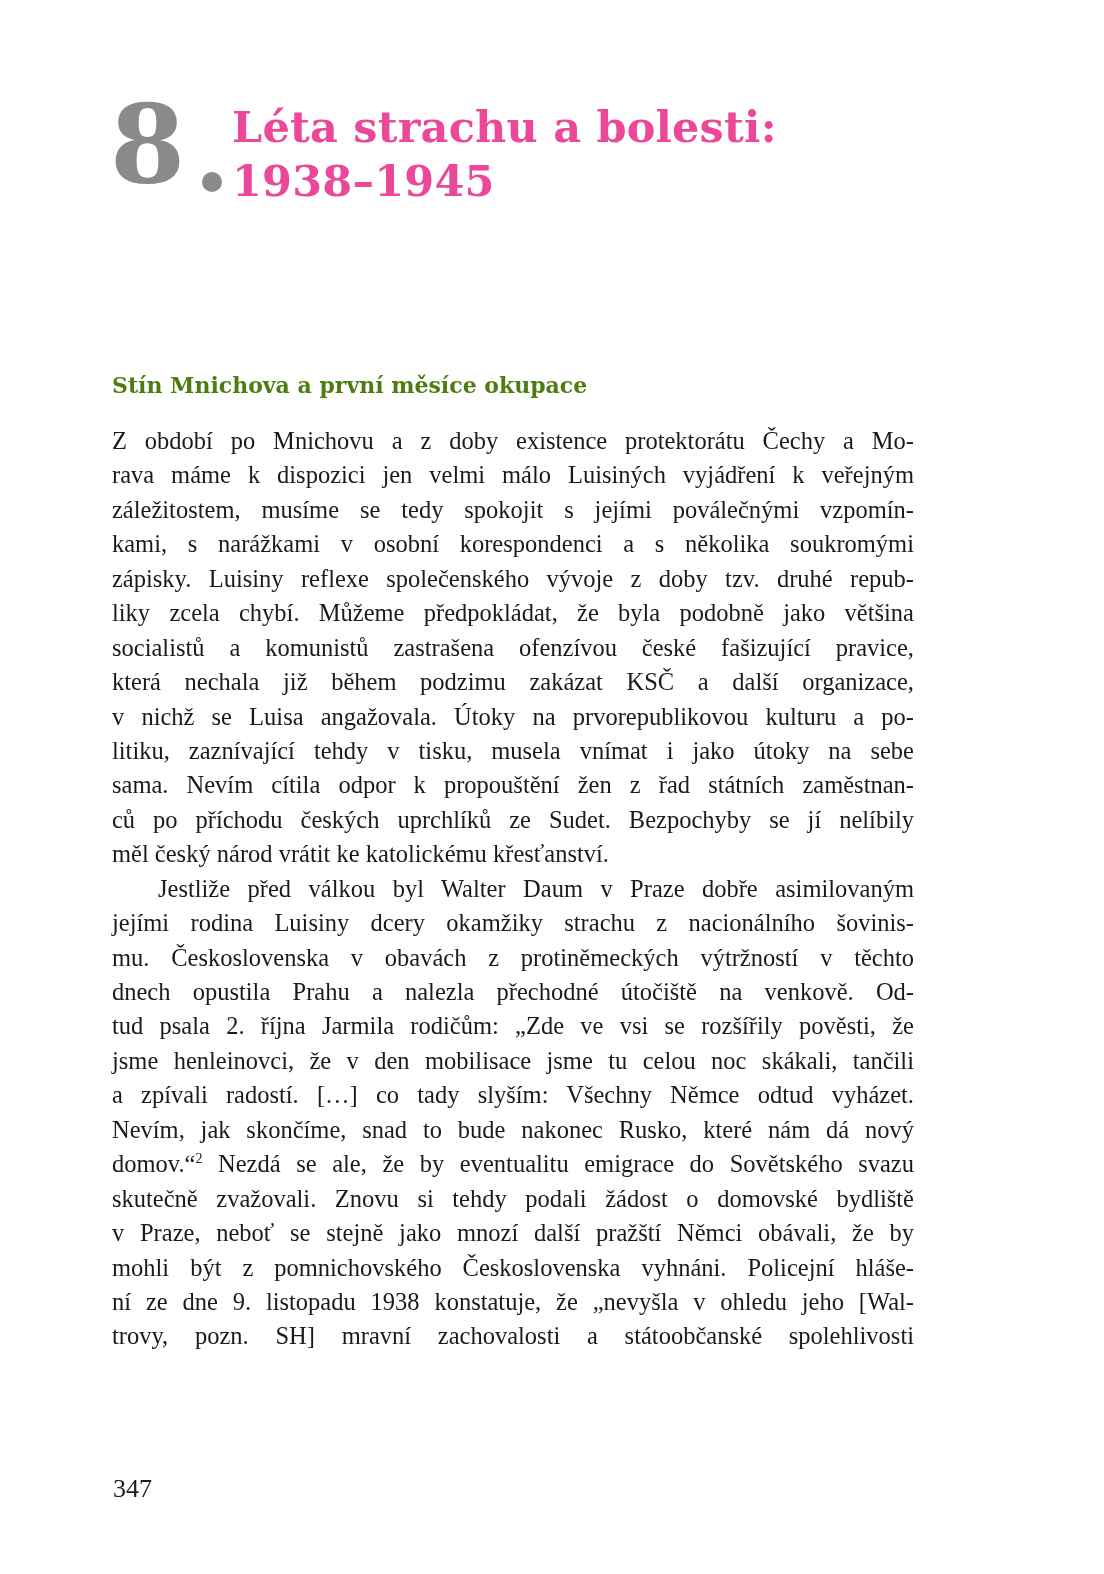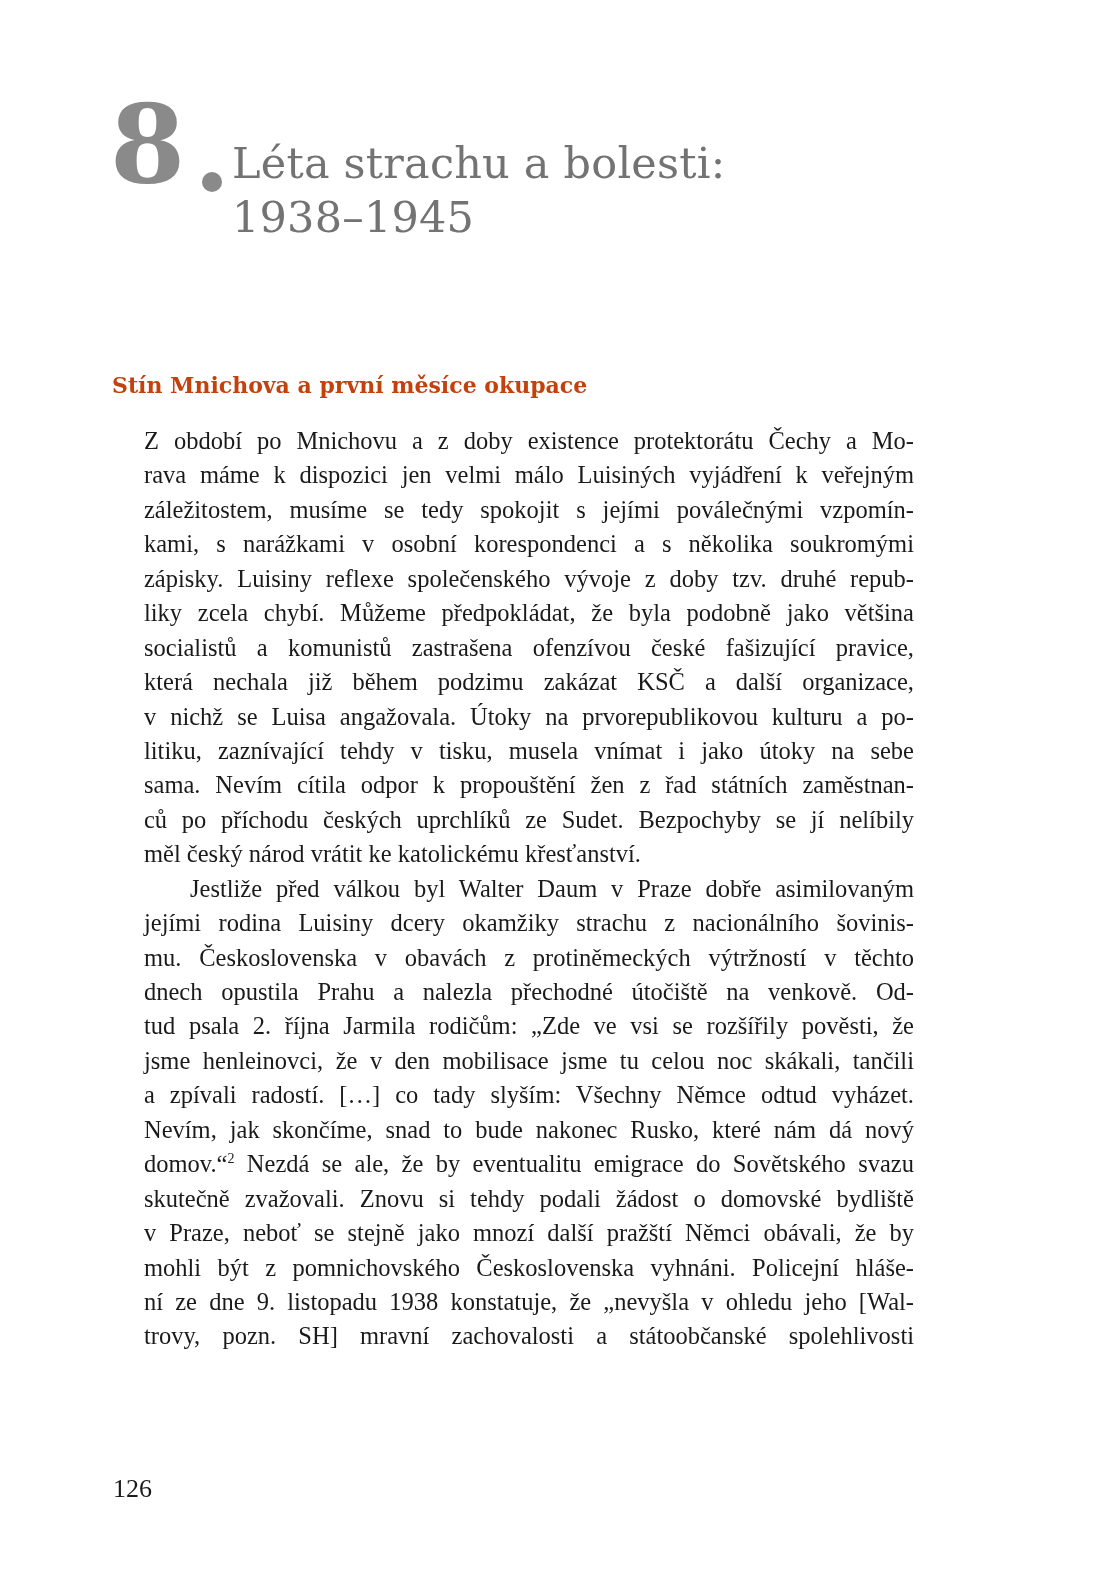--- a/index.html
+++ b/index.html
@@ -39,59 +39,57 @@
       width: 20px;
       height: 20px;
       border-radius: 50%;
       background: #8a8a8a;
     }
     .chapter-title {
       position: absolute;
       left: 122px;
       top: 4px;
       font-family: "DejaVu Serif", serif;
-      font-weight: normal;
+      font-weight: bold;
       font-size: 43px;
       line-height: 54px;
-      color: #737373;
+      color: #ec4899;
       letter-spacing: 0.2px;
-      margin-top: 36px;
     }
     .chapter-title span {
       display: block;
       white-space: nowrap;
     }
     .section-heading {
       position: absolute;
       left: 112px;
       top: 368px;
       font-family: "DejaVu Serif", serif;
       font-weight: bold;
       font-size: 22px;
       line-height: 34px;
-      color: #c2410c;
+      color: #4d7c0f;
       white-space: nowrap;
     }
     .body-text {
       position: absolute;
       left: 112px;
       top: 424px;
       width: 802px;
       font-family: "Liberation Serif", serif;
       font-size: 24.5px;
       color: #1a1a1a;
     }
     .line {
       display: block;
       height: 34.45px;
       line-height: 34.45px;
       white-space: nowrap;
       text-align: justify;
       text-align-last: justify;
-      margin-left: 32px;
     }
     .line.last {
       text-align-last: left;
     }
     .line.indent {
       padding-left: 46px;
     }
     sup {
       font-size: 14px;
       vertical-align: 9px;
@@ -144,13 +142,13 @@
   <span class="line">a zpívali radostí. […] co tady slyším: Všechny Němce odtud vyházet.</span>
   <span class="line">Nevím, jak skončíme, snad to bude nakonec Rusko, které nám dá nový</span>
   <span class="line"><span>domov.“</span><sup>2</sup><span> Nezdá se ale, že by eventualitu emigrace do Sovětského svazu</span></span>
   <span class="line">skutečně zvažovali. Znovu si tehdy podali žádost o domovské bydliště</span>
   <span class="line">v Praze, neboť se stejně jako mnozí další pražští Němci obávali, že by</span>
   <span class="line">mohli být z pomnichovského Československa vyhnáni. Policejní hláše-</span>
   <span class="line">ní ze dne 9. listopadu 1938 konstatuje, že „nevyšla v ohledu jeho [Wal-</span>
   <span class="line">trovy, pozn. SH] mravní zachovalosti a státoobčanské spolehlivosti</span>
 </div>
 
-<div class="page-number">126</div>
+<div class="page-number">347</div>
 
 </body></html>

